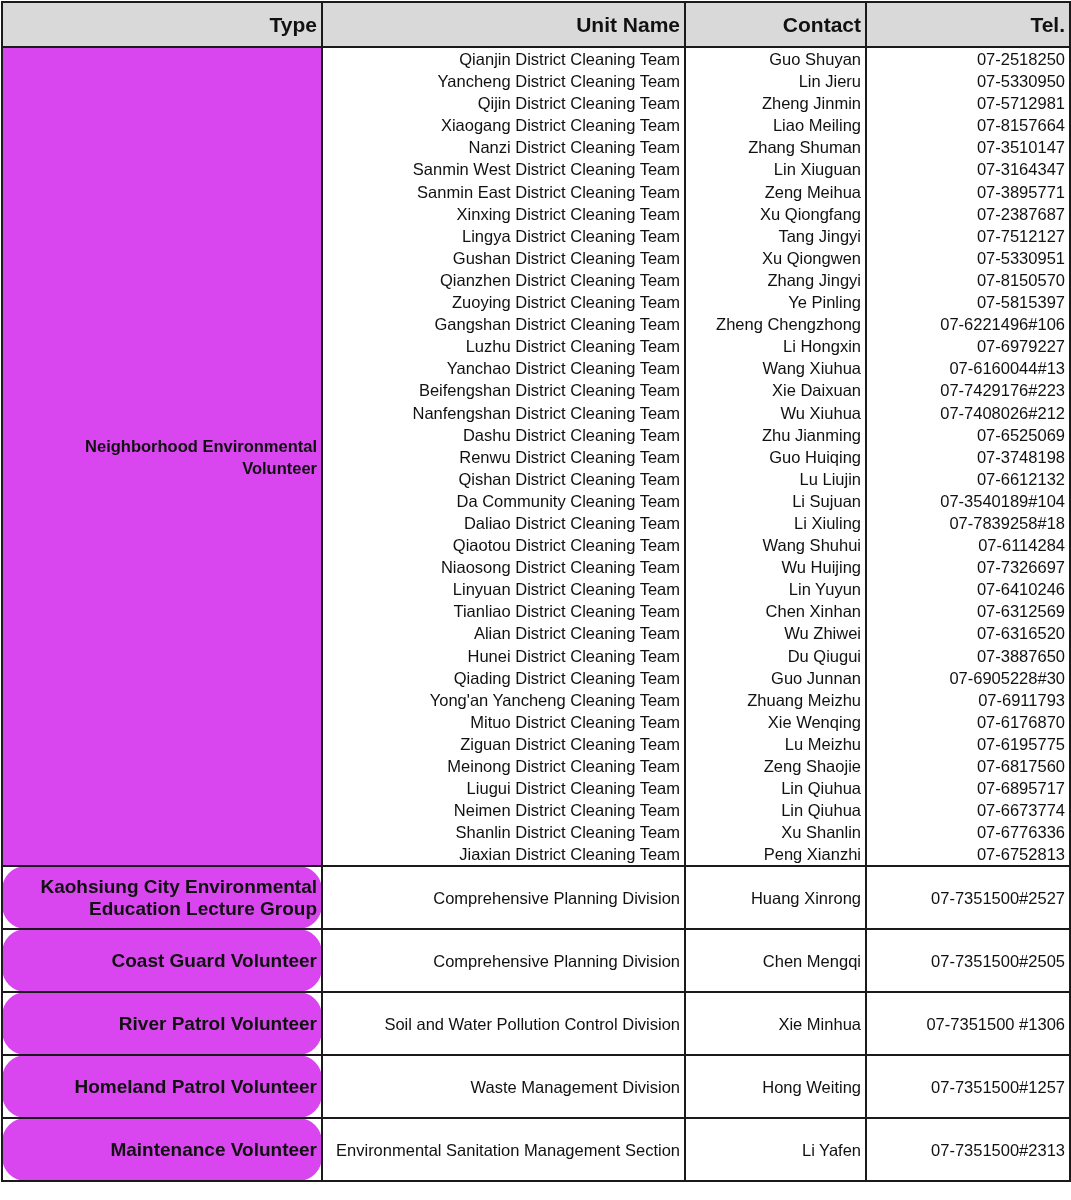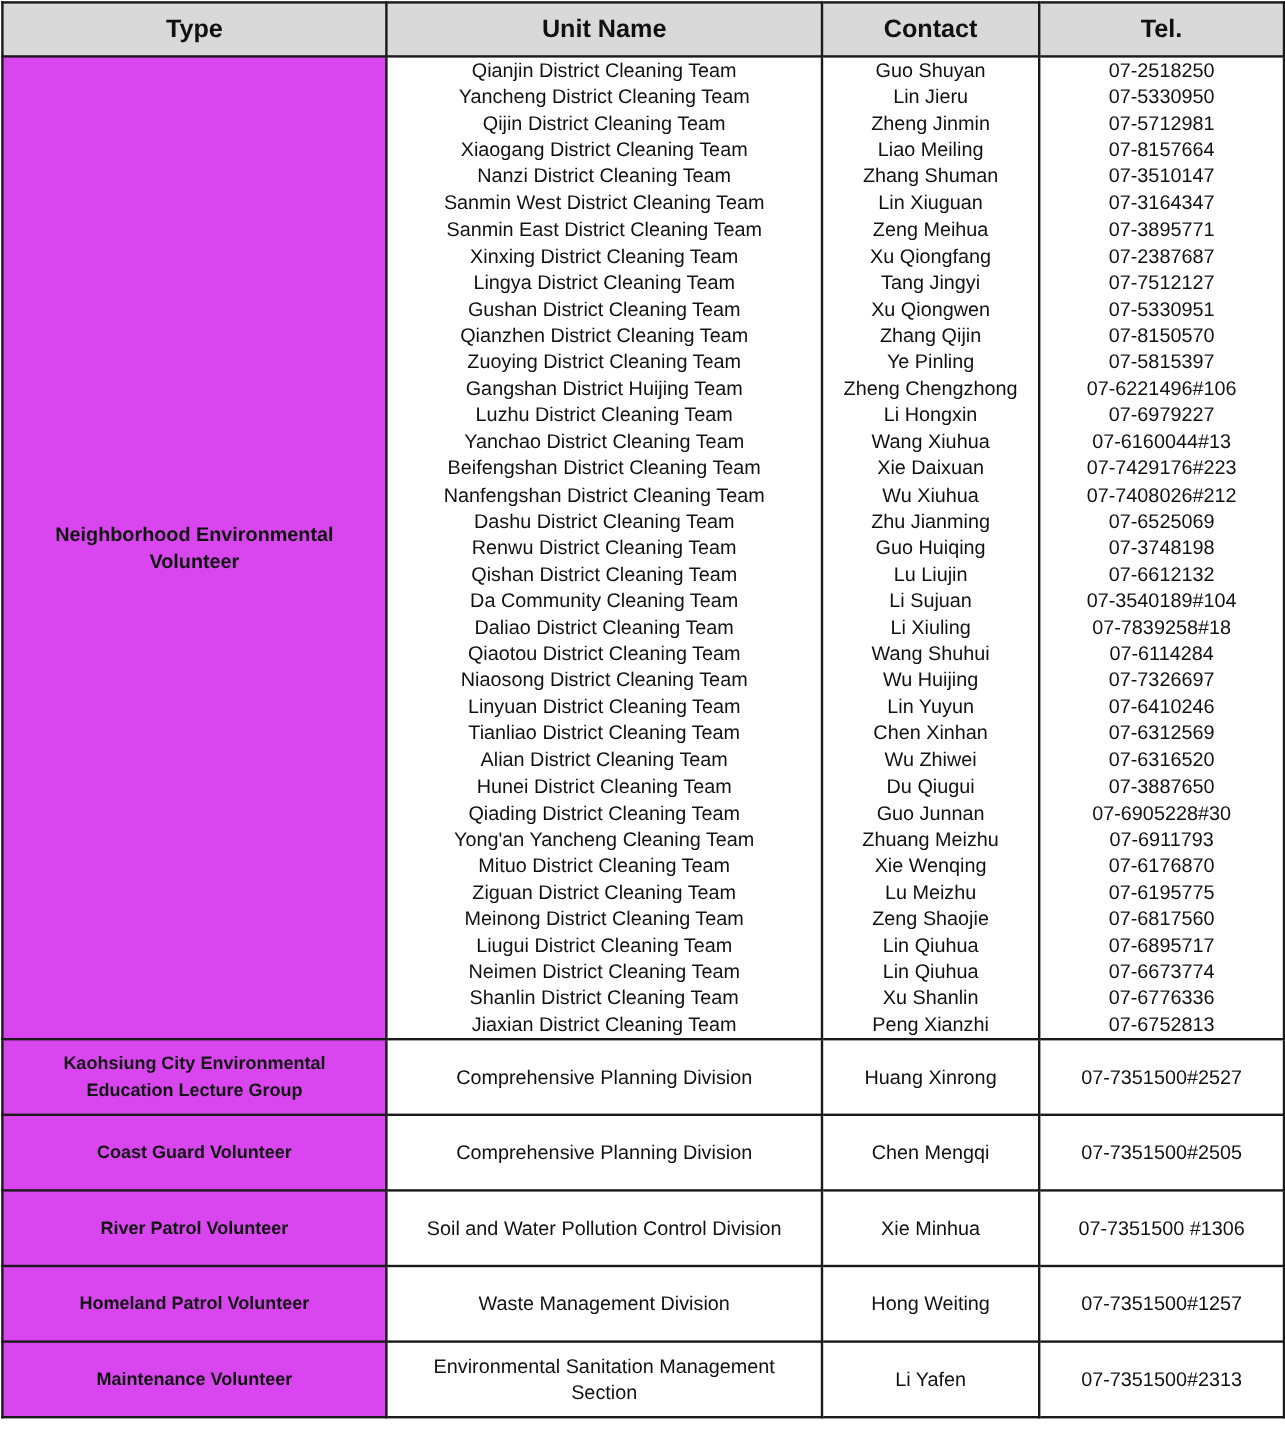--- a/index.html
+++ b/index.html
@@ -7,23 +7,23 @@
     table.contacts {
       position: absolute; left: 1px; top: 1px;
       width: 1068px;
       border-collapse: collapse;
       font-family: "Liberation Sans", sans-serif;
       color: #111111;
       table-layout: fixed;
     }
     table.contacts th, table.contacts td {
       border: 2px solid #1a1a1a;
-      text-align: center;
+      text-align: right;
       vertical-align: middle;
-      padding: 0 16px;
+      padding: 0 4px;
     }
     table.contacts thead th {
       background: #d9d9d9;
       font-weight: bold;
       font-size: 21px;
       height: 43px;
     }
     col.c-type { width: 320px; }
     col.c-unit { width: 363px; }
     col.c-contact { width: 181px; }
@@ -37,21 +37,21 @@
     td.list-cell {
       font-size: 16.5px;
       line-height: 22.1px;
       padding-top: 2px;
       padding-bottom: 2px;
       white-space: nowrap;
       margin-left: 24px;
     }
     td.list-cell div { height: 22.1px; }
     tr.group-row td { height: 61px; font-size: 16.5px; line-height: 22px; }
-    tr.group-row td.type-cell { font-size: 15px; }
+    tr.group-row td.type-cell { font-size: 19px; border-radius: 24px; }
   </style>
 </head>
 <body>
 
 <table class="contacts">
   <colgroup>
     <col class="c-type">
       <col class="c-unit">
       <col class="c-contact">
       <col class="c-tel">
@@ -73,21 +73,21 @@
           <div>Qijin District Cleaning Team</div>
           <div>Xiaogang District Cleaning Team</div>
           <div>Nanzi District Cleaning Team</div>
           <div>Sanmin West District Cleaning Team</div>
           <div>Sanmin East District Cleaning Team</div>
           <div>Xinxing District Cleaning Team</div>
           <div>Lingya District Cleaning Team</div>
           <div>Gushan District Cleaning Team</div>
           <div>Qianzhen District Cleaning Team</div>
           <div>Zuoying District Cleaning Team</div>
-          <div>Gangshan District Huijing Team</div>
+          <div>Gangshan District Cleaning Team</div>
           <div>Luzhu District Cleaning Team</div>
           <div>Yanchao District Cleaning Team</div>
           <div>Beifengshan District Cleaning Team</div>
           <div>Nanfengshan District Cleaning Team</div>
           <div>Dashu District Cleaning Team</div>
           <div>Renwu District Cleaning Team</div>
           <div>Qishan District Cleaning Team</div>
           <div>Da Community Cleaning Team</div>
           <div>Daliao District Cleaning Team</div>
           <div>Qiaotou District Cleaning Team</div>
@@ -110,21 +110,21 @@
           <div>Guo Shuyan</div>
           <div>Lin Jieru</div>
           <div>Zheng Jinmin</div>
           <div>Liao Meiling</div>
           <div>Zhang Shuman</div>
           <div>Lin Xiuguan</div>
           <div>Zeng Meihua</div>
           <div>Xu Qiongfang</div>
           <div>Tang Jingyi</div>
           <div>Xu Qiongwen</div>
-          <div>Zhang Qijin</div>
+          <div>Zhang Jingyi</div>
           <div>Ye Pinling</div>
           <div>Zheng Chengzhong</div>
           <div>Li Hongxin</div>
           <div>Wang Xiuhua</div>
           <div>Xie Daixuan</div>
           <div>Wu Xiuhua</div>
           <div>Zhu Jianming</div>
           <div>Guo Huiqing</div>
           <div>Lu Liujin</div>
           <div>Li Sujuan</div>

